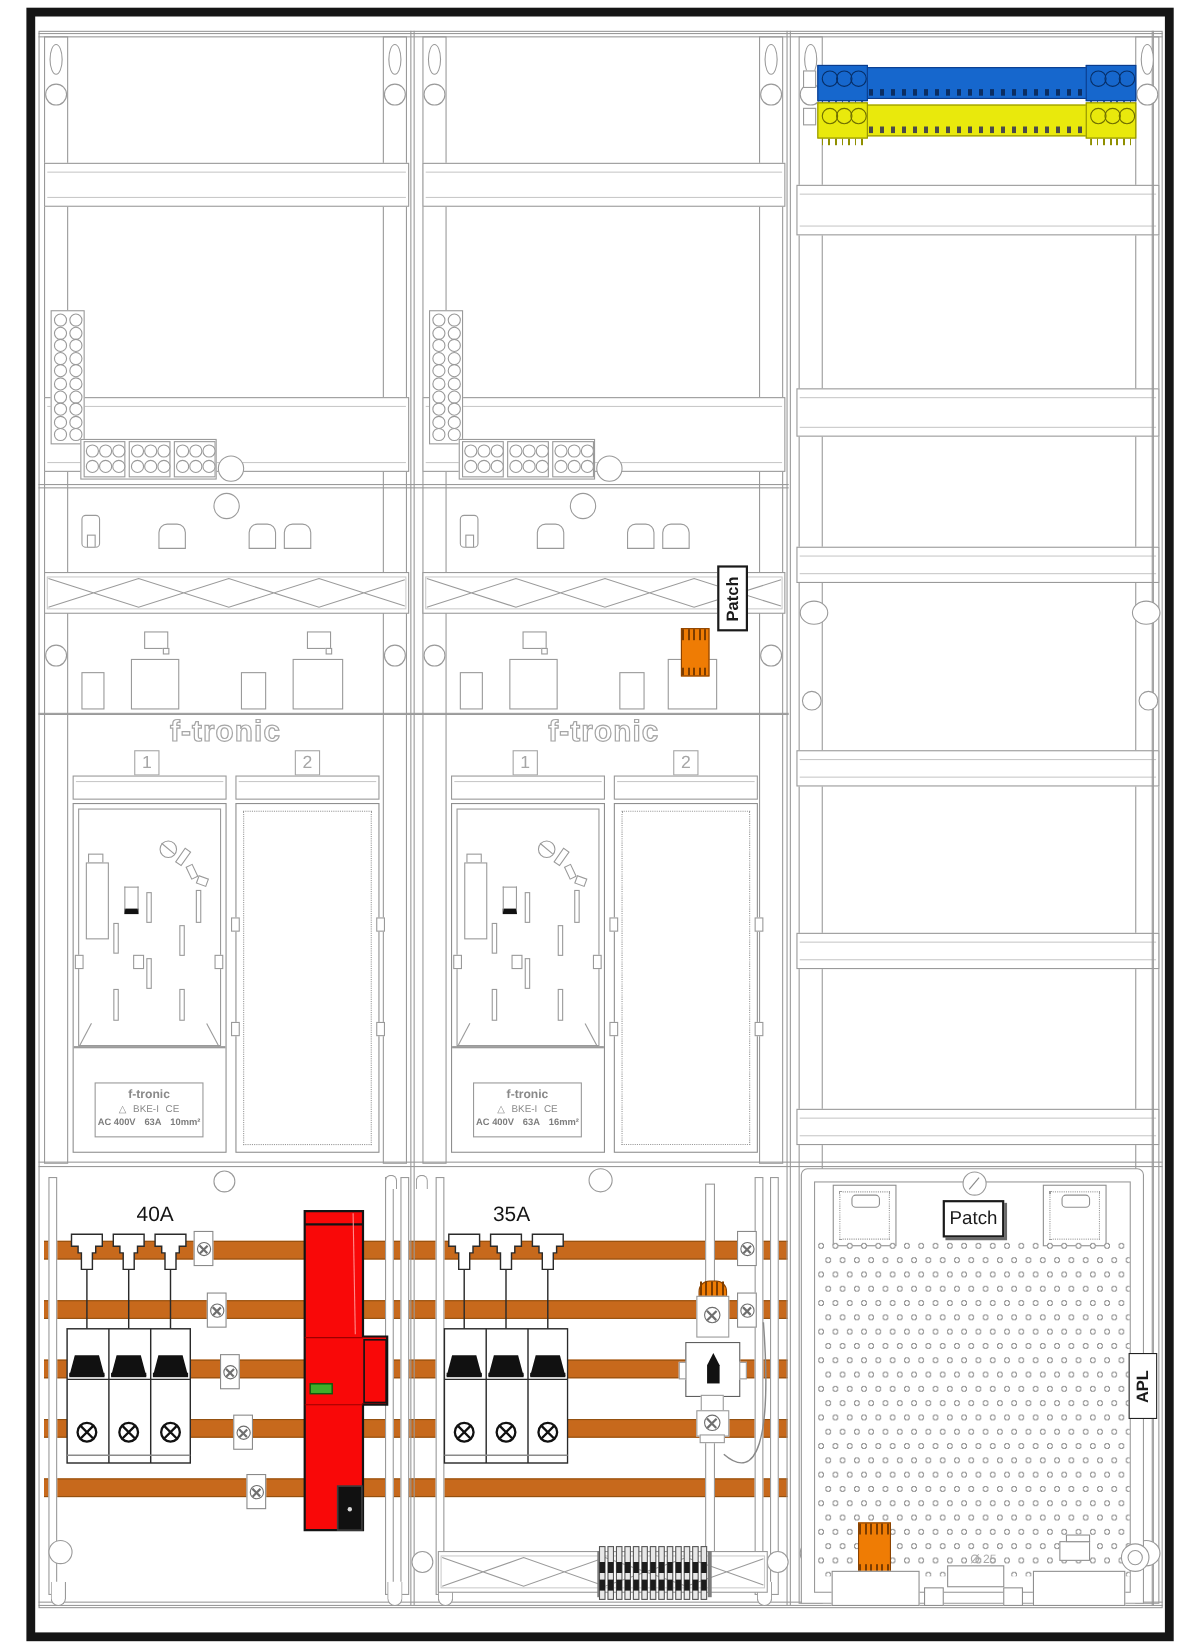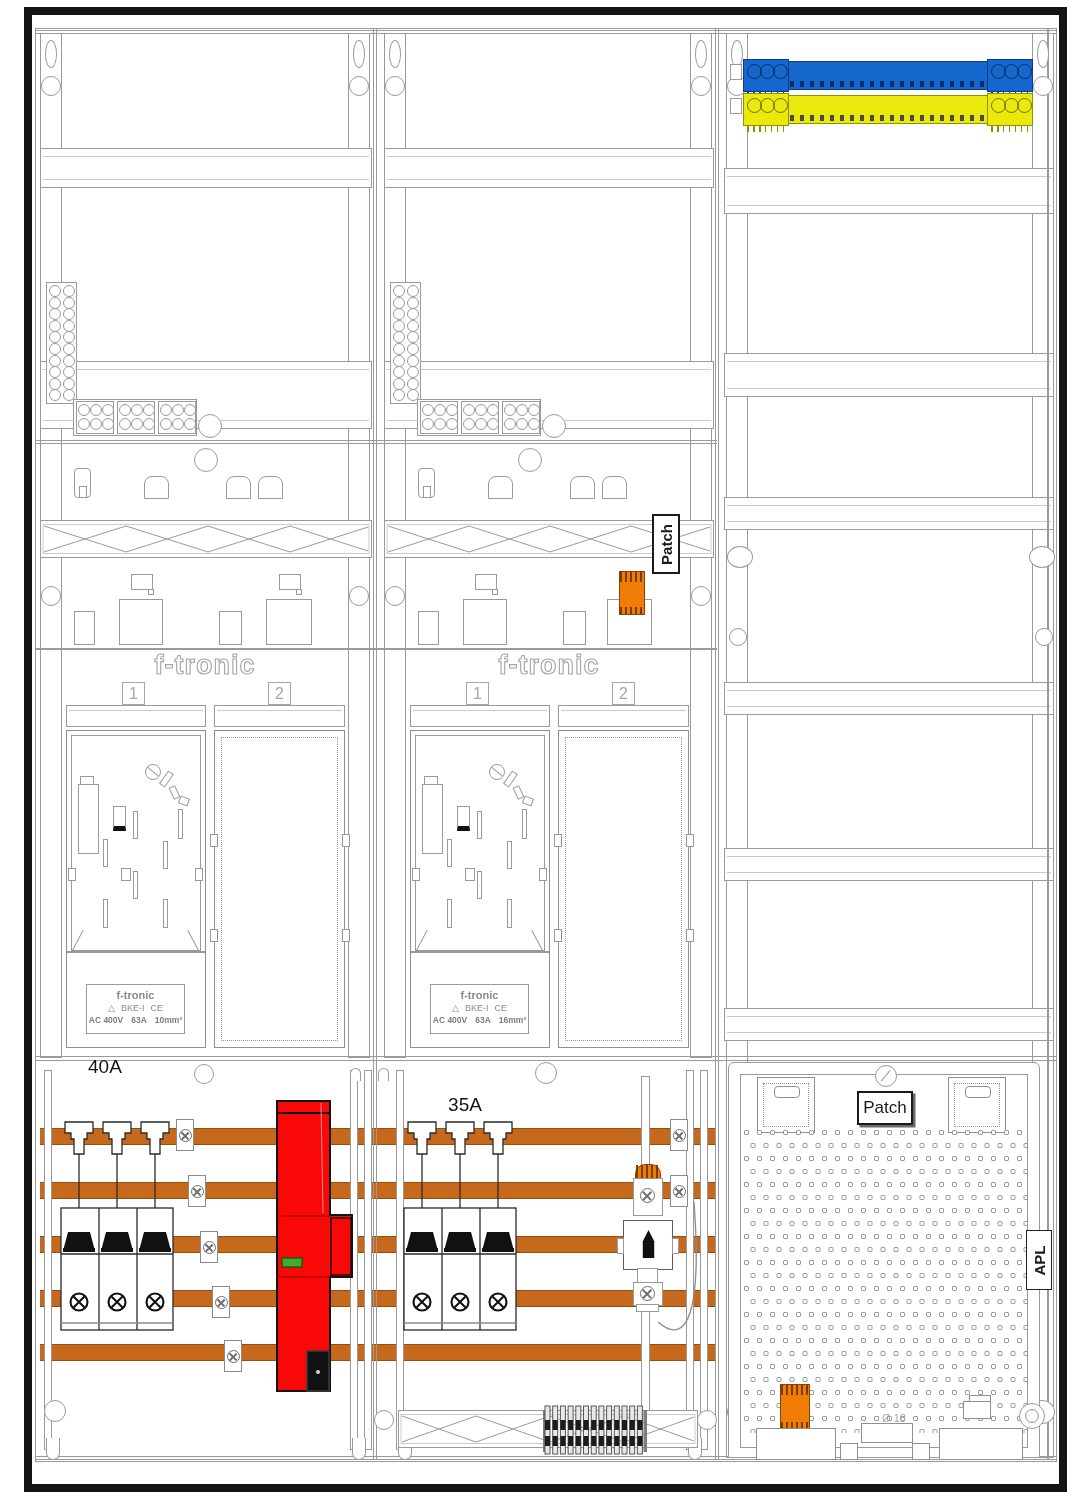--- a/index.html
+++ b/index.html
@@ -472,21 +472,21 @@
     </div>
   </div>
   <div class="plate" style="left:558px;top:730px;width:131px;height:318px">
     <div class="inbd" style="left:6px;top:6px;right:6px;bottom:6px"></div>
     <div class="clip" style="left:-5px;top:103px;width:8px;height:13px"></div>
     <div class="clip" style="left:127px;top:103px;width:8px;height:13px"></div>
     <div class="clip" style="left:-5px;top:198px;width:8px;height:13px"></div>
     <div class="clip" style="left:127px;top:198px;width:8px;height:13px"></div>
   </div>
 
-  <div class="amp" style="left:88px;top:1056px;width:70px;text-align:left">40A</div>
+  <div class="amp" style="left:88px;top:1094px;width:70px;text-align:right">40A</div>
   <div class="amp" style="left:430px;top:1094px;width:70px;text-align:center">35A</div>
 
   <svg style="left:60px;top:1120px" width="114" height="212">
       <use href="#b3p"></use>
     </svg>
   <svg style="left:403px;top:1120px" width="114" height="212">
       <use href="#b3p"></use>
     </svg>
 
   <svg style="left:274px;top:1098px" width="82" height="298" viewBox="0 0 82 298">
@@ -577,21 +577,21 @@
       <div class="sq" style="left:16px;top:8px;width:26px;height:12px;border-radius:4px"></div>
     </div>
     <div class="sq" style="left:219px;top:14px;width:58px;height:56px">
       <div class="inbd" style="left:5px;top:5px;right:5px;bottom:5px"></div>
       <div class="sq" style="left:16px;top:8px;width:26px;height:12px;border-radius:4px"></div>
     </div>
     <div class="patchh" style="left:128px;top:28px;width:56px;height:34px">Patch</div>
     <div class="dots" style="left:14px;top:66px;width:284px;height:304px"></div>
     <div class="odev" style="left:51px;top:321px;width:30px;height:46px"></div>
     <div style="position:absolute;left:64px;top:367px;width:3px;height:20px;background:#9a9a9a"></div>
-    <div class="dia" style="left:135px;top:349px;width:60px">Ø 18</div>
+    <div class="dia" style="left:135px;top:349px;width:60px">Ø 25</div>
     <div class="sq" style="left:132px;top:360px;width:52px;height:20px"></div>
     <div class="sq" style="left:234px;top:338px;width:28px;height:18px"></div>
     <div class="sq" style="left:240px;top:332px;width:22px;height:7px"></div>
     <div class="circ" style="left:290px;top:340px;width:26px;height:26px"></div>
     <div class="circ" style="left:296px;top:346px;width:14px;height:14px"></div>
     <div class="sq" style="left:27px;top:365px;width:80px;height:32px"></div>
     <div class="sq" style="left:210px;top:365px;width:84px;height:32px"></div>
     <div class="sq" style="left:111px;top:380px;width:18px;height:17px"></div>
     <div class="sq" style="left:183px;top:380px;width:18px;height:17px"></div>
   </div>

